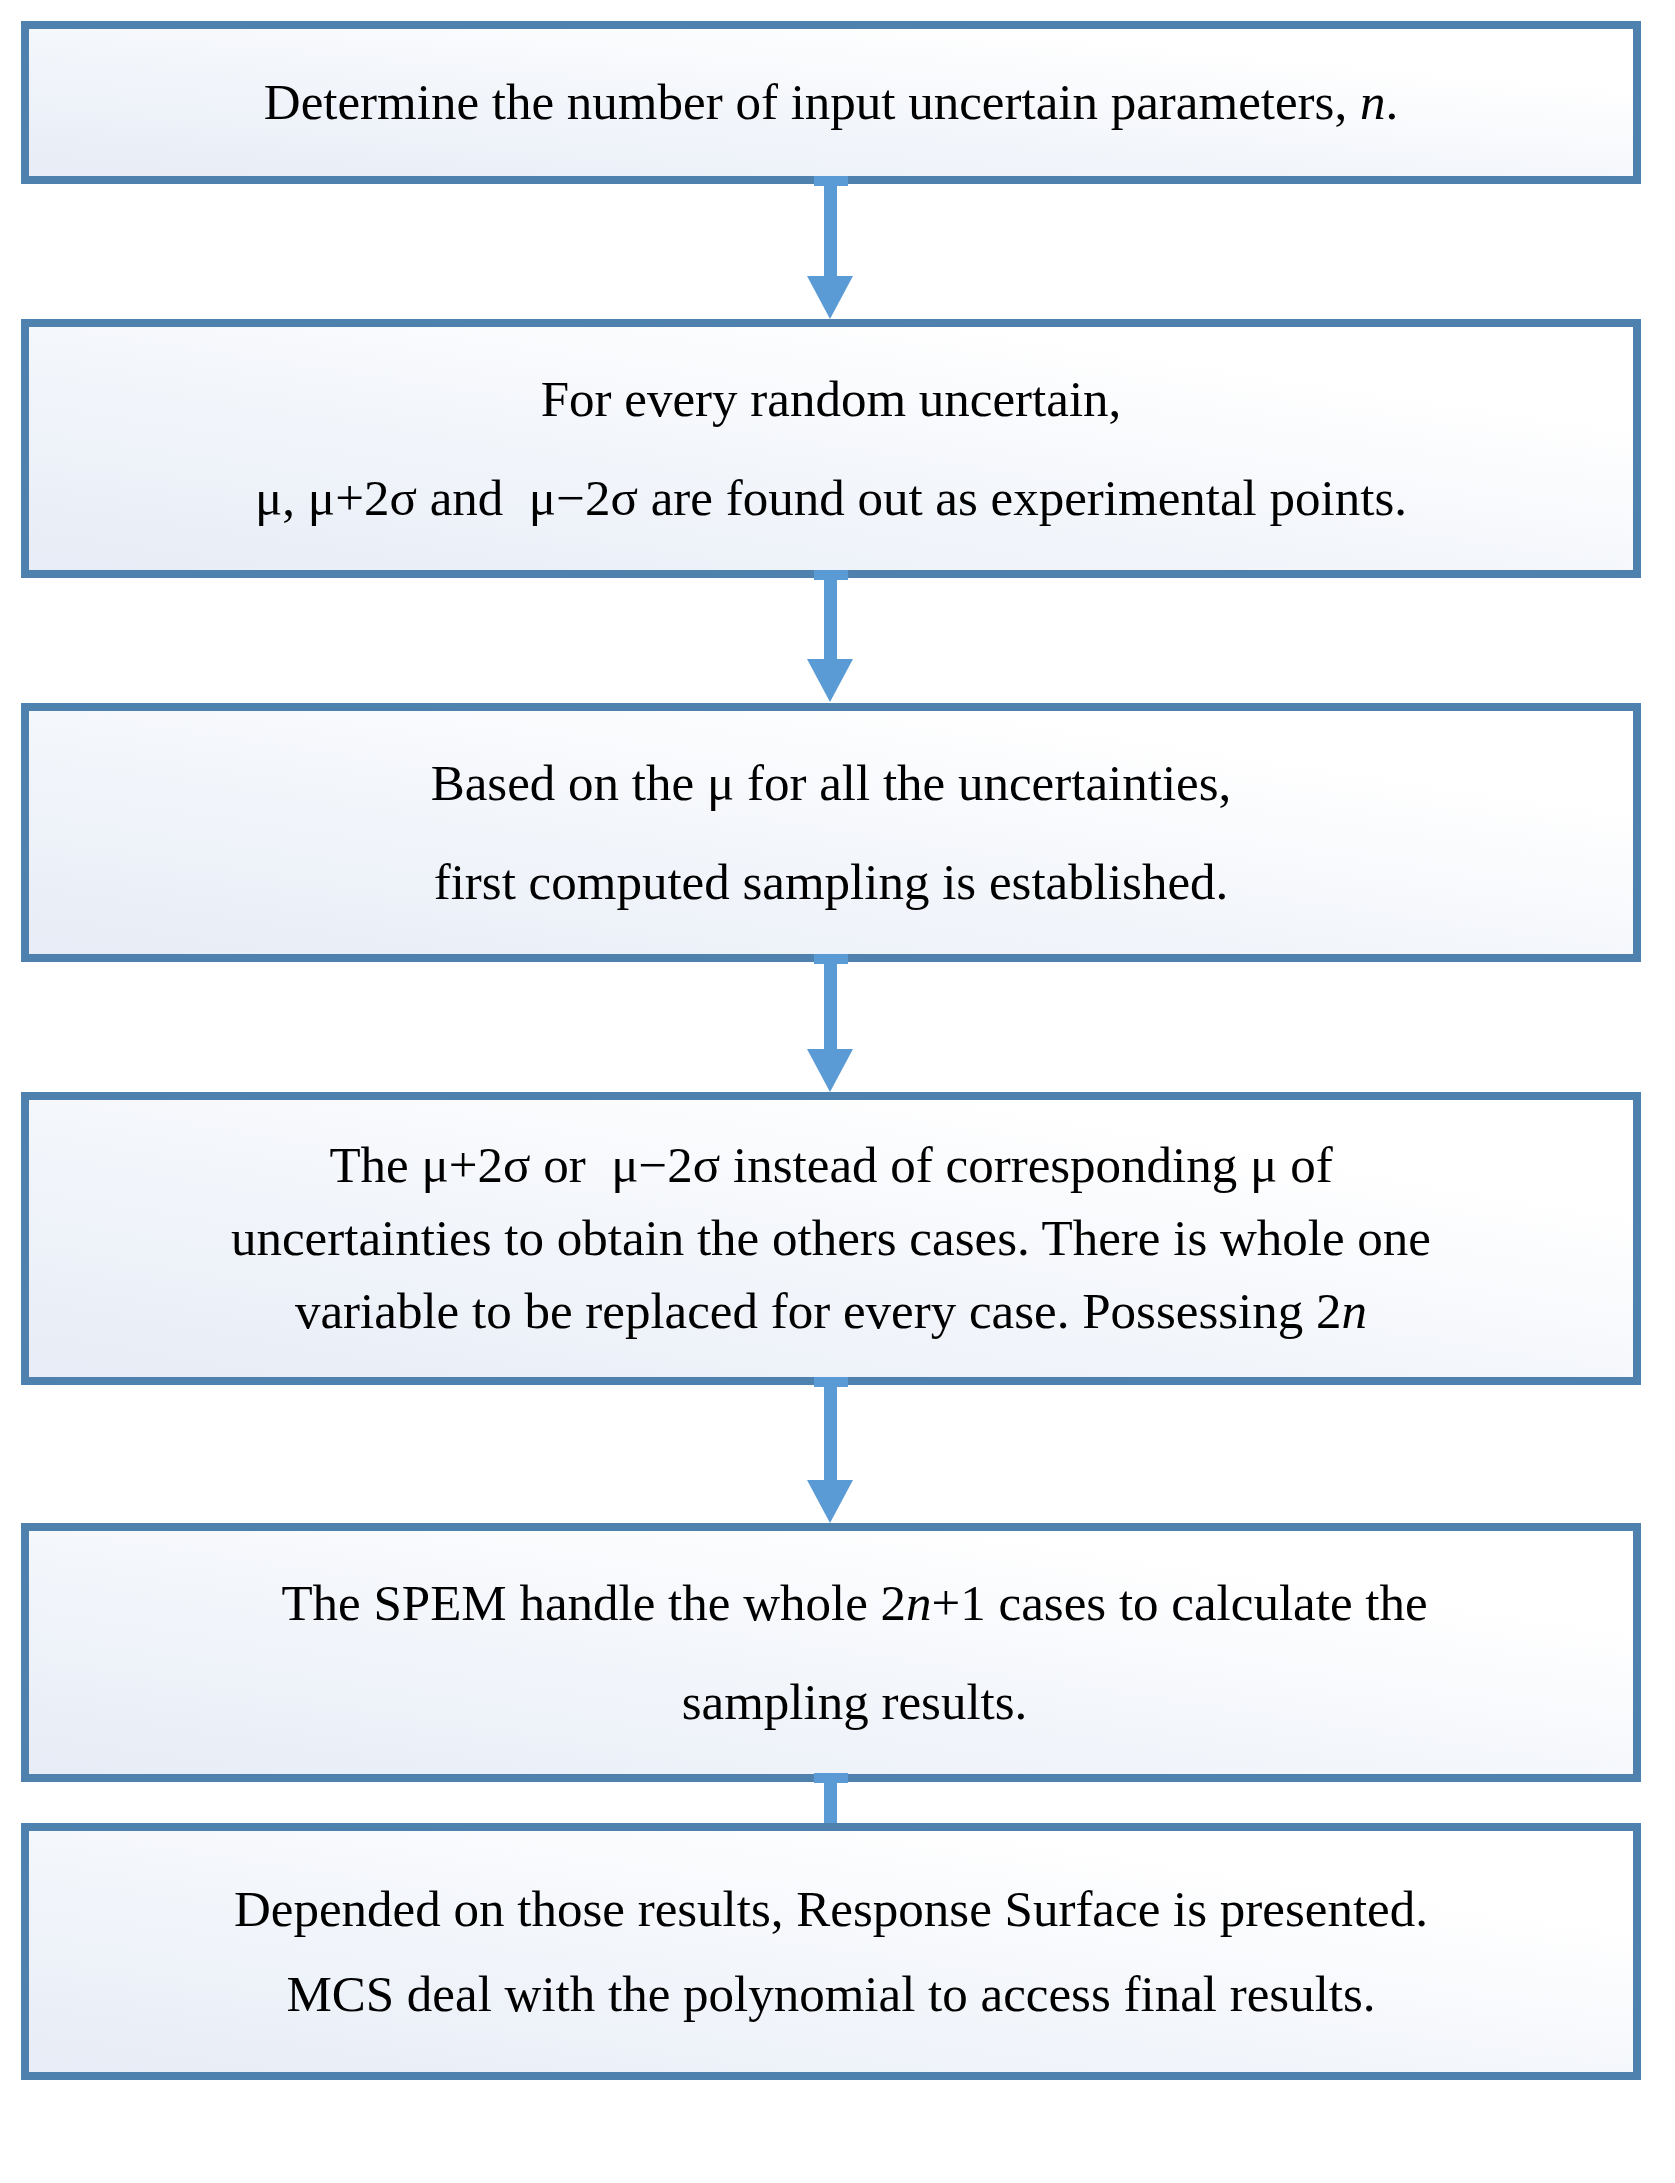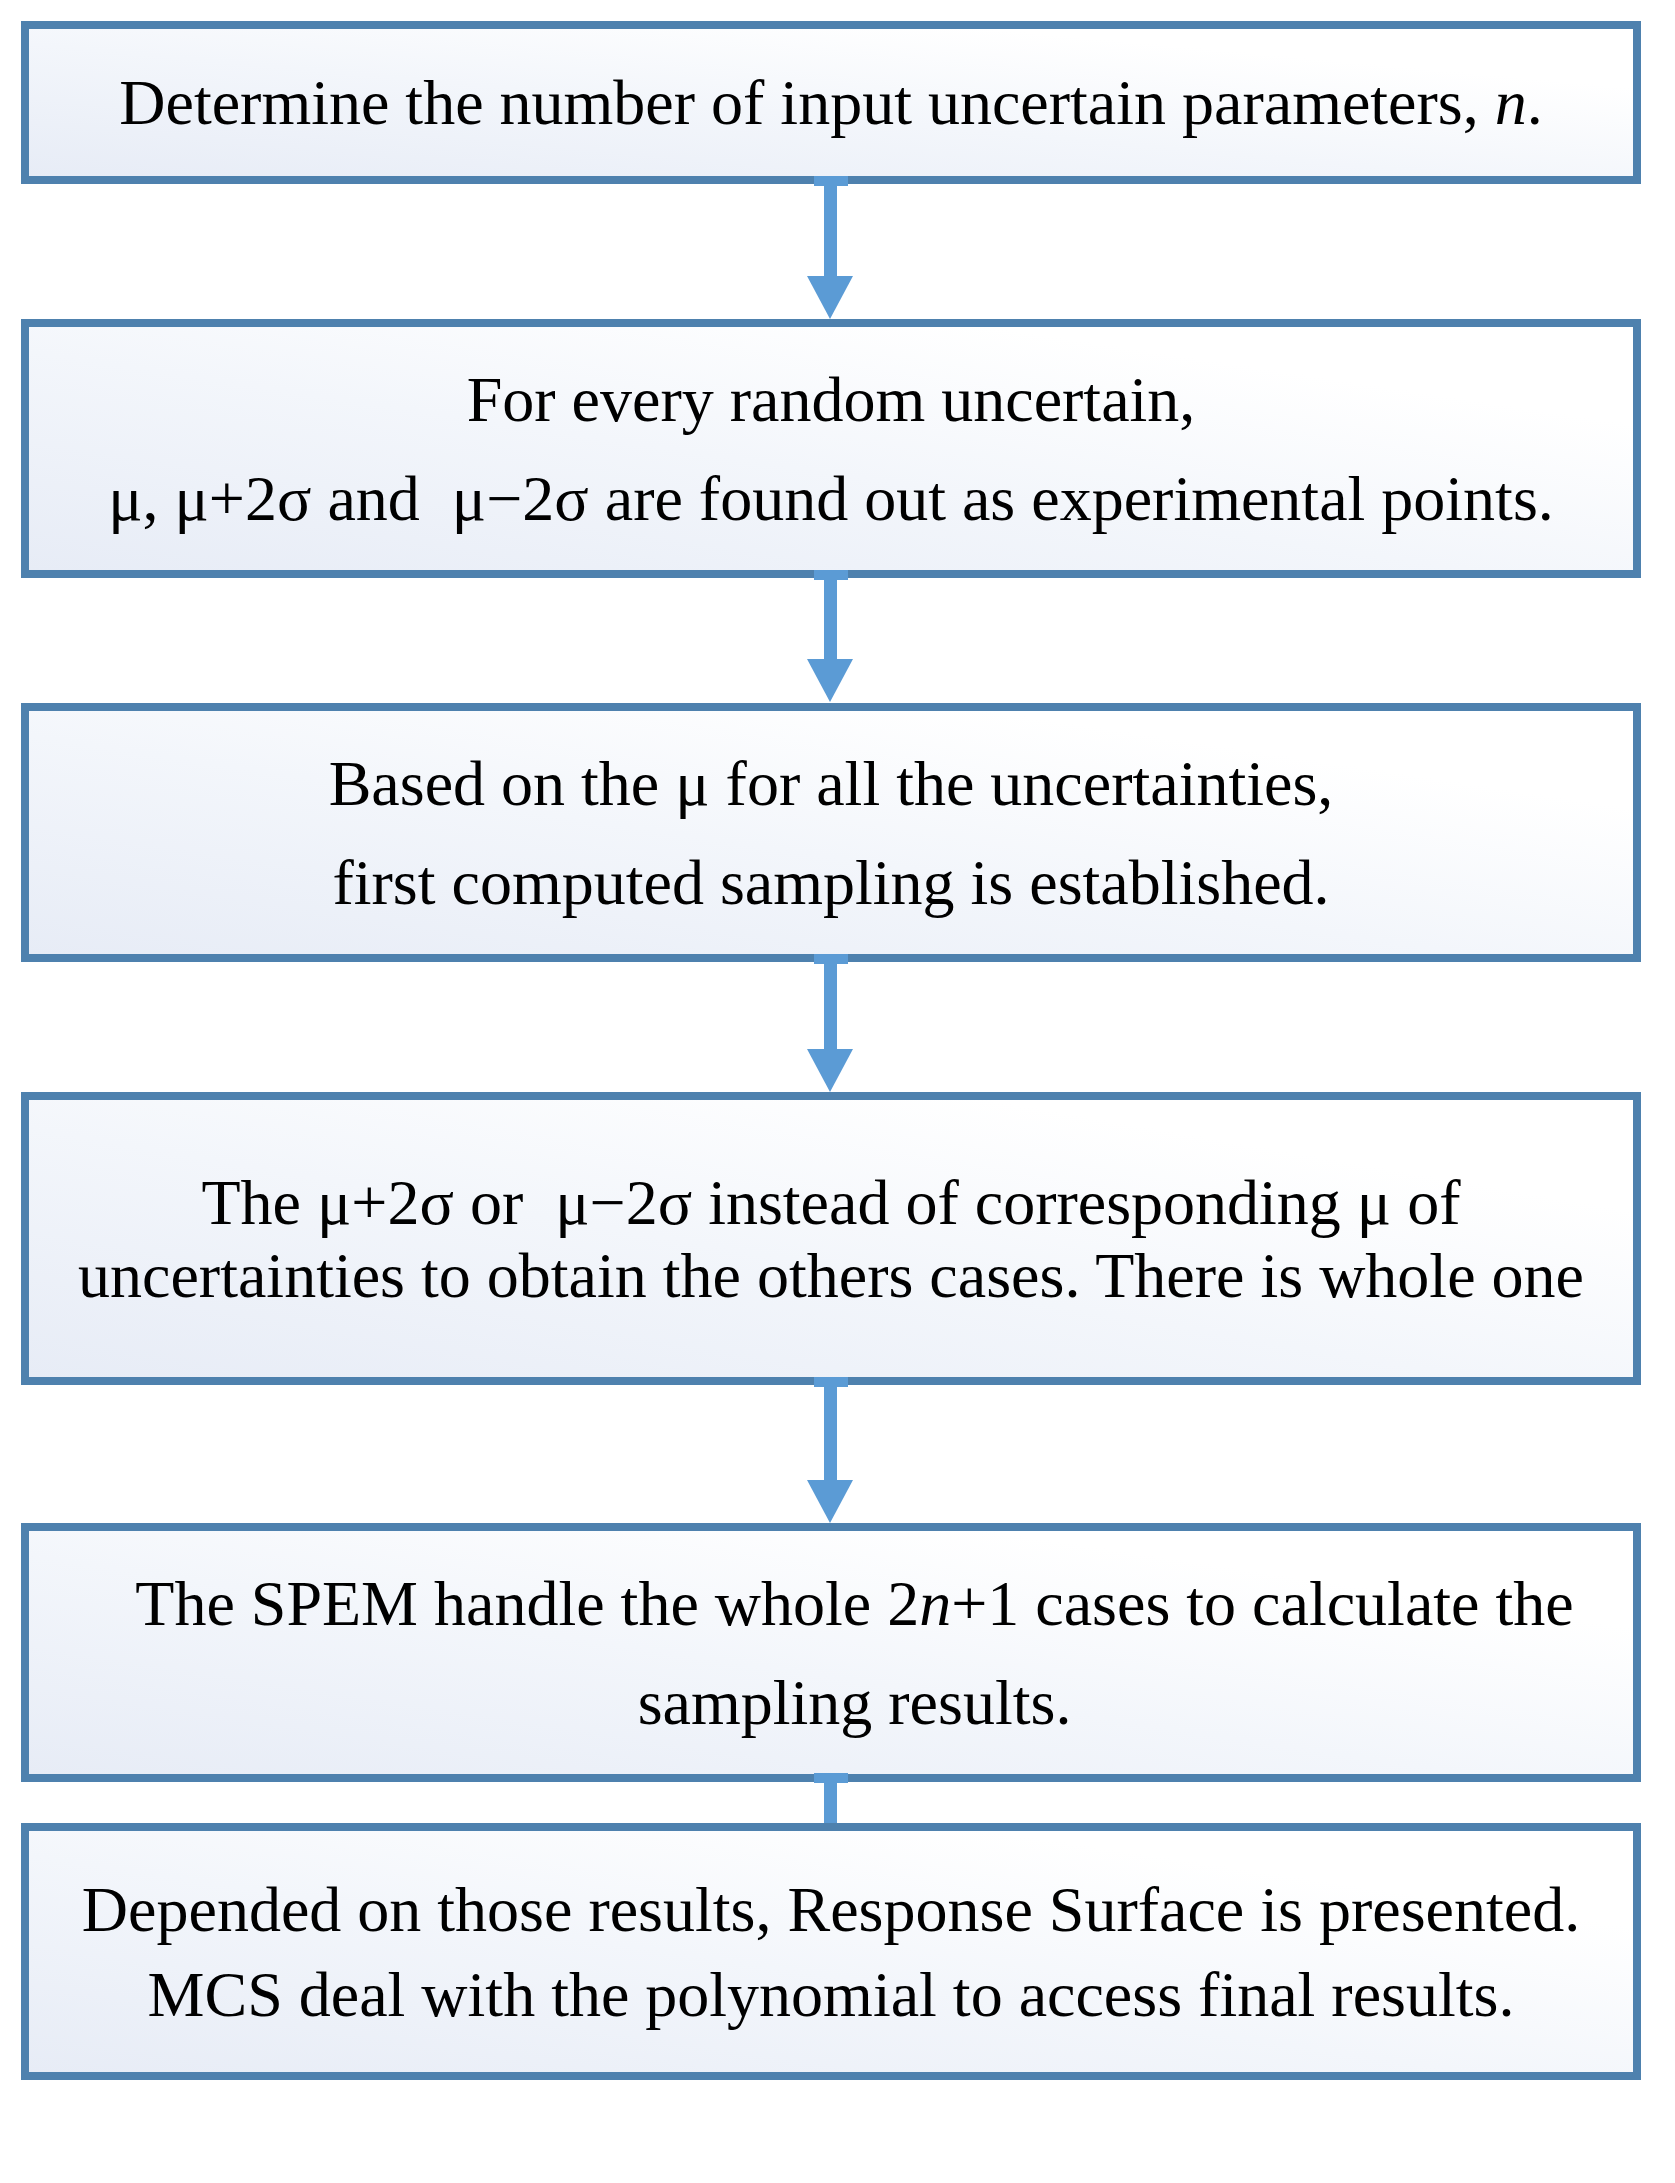--- a/index.html
+++ b/index.html
@@ -25,21 +25,21 @@
     box-sizing:border-box;
     border:8.3px solid var(--border);
     background:linear-gradient(to top right, var(--fill-a) 0%, #f3f6fb 45%, var(--fill-b) 80%);
     display:flex;
     flex-direction:column;
     justify-content:center;
     align-items:center;
     text-align:center;
     color:var(--text);
     font-family:"Liberation Serif","DejaVu Serif",serif;
-    font-size:64px;
+    font-size:51px;
   }
   .flow-box .line{line-height:99px;}
   .box1 .line{line-height:91px;}
   .box4 .line{line-height:73px;}
   .box6 .line{line-height:85px;}
   .line i{font-style:italic;}
 
   .box1{top:21px;height:163px;}
   .box2{top:319px;height:259px;}
   .box3{top:703px;height:259px;}
@@ -112,20 +112,21 @@
   <div class="flow-arrow a3">
     <span class="tab"></span>
     <span class="stem"></span>
     <span class="head"></span>
   </div>
 
   <div class="flow-box box4">
     <div class="box-text">
         <div class="line"><span>The μ+2σ or &nbsp;μ−2σ instead of corresponding μ of</span></div>
         <div class="line"><span>uncertainties to obtain the others cases. There is whole one</span></div>
+        <div class="line"><span>variable to be replaced for every case. Possessing 2</span><i>n</i></div>
       </div>
   </div>
 
   <div class="flow-arrow a4">
     <span class="tab"></span>
     <span class="stem"></span>
     <span class="head"></span>
   </div>
 
   <div class="flow-box box5">

